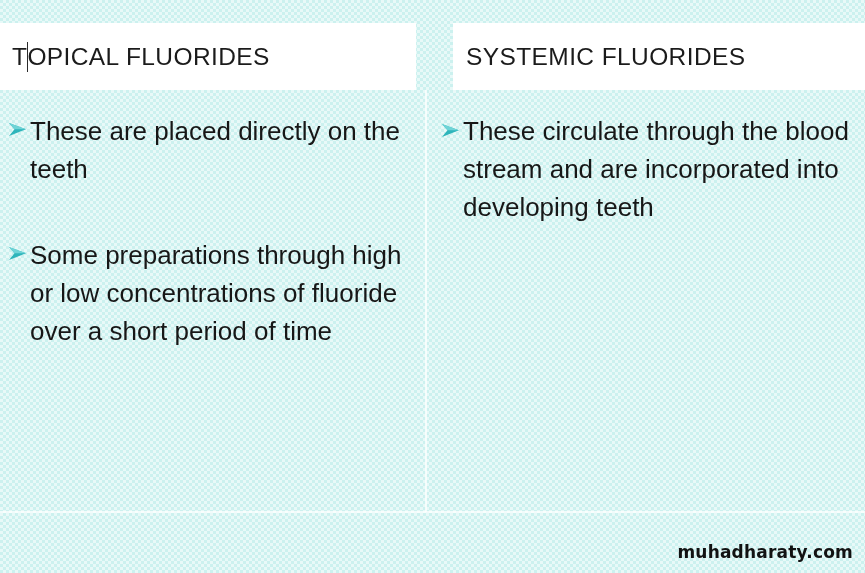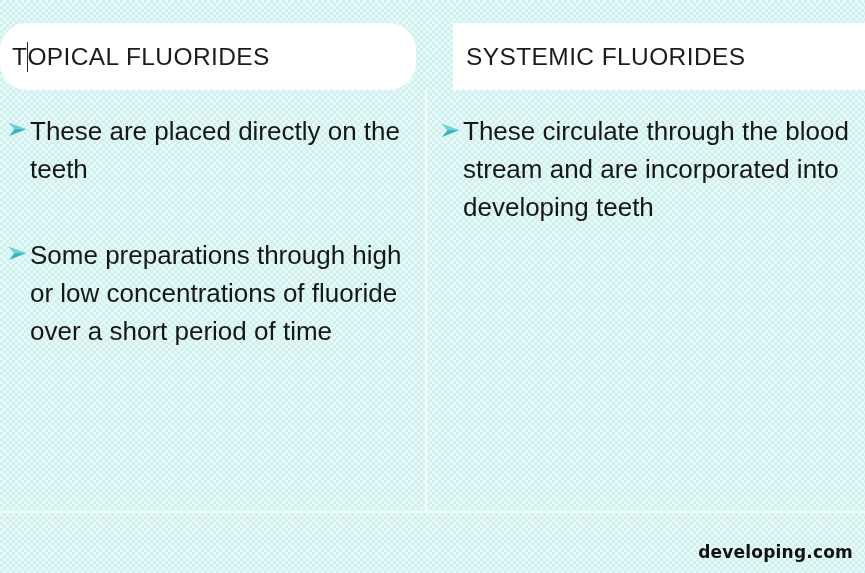--- a/index.html
+++ b/index.html
@@ -39,21 +39,21 @@
     height: 67px;
   }
   .title-plate {
     position: absolute;
     top: 0;
     height: 67px;
     background: #ffffff;
     display: flex;
     align-items: center;
   }
-  .title-plate.left  { left: 0px;   width: 416px; border-radius: 27px; }
+  .title-plate.left  { left: 0px;   width: 416px; }
   .title-plate.right { left: 453px; width: 484px; }
 
   .title-text {
     font-size: 24.5px;
     letter-spacing: 0.4px;
     color: #1b1b1b;
     font-weight: 400;
     white-space: nowrap;
     font-family: "Liberation Sans", sans-serif;
   }
@@ -212,15 +212,15 @@
           </span>
           <span class="bullet-text">These circulate through the blood stream and are incorporated into developing teeth</span>
         </li>
 
 
       </ul>
     </div>
 
   </div>
 
-  <div class="watermark">developing.com</div>
+  <div class="watermark">muhadharaty.com</div>
 
 </div>
 
 </body></html>

